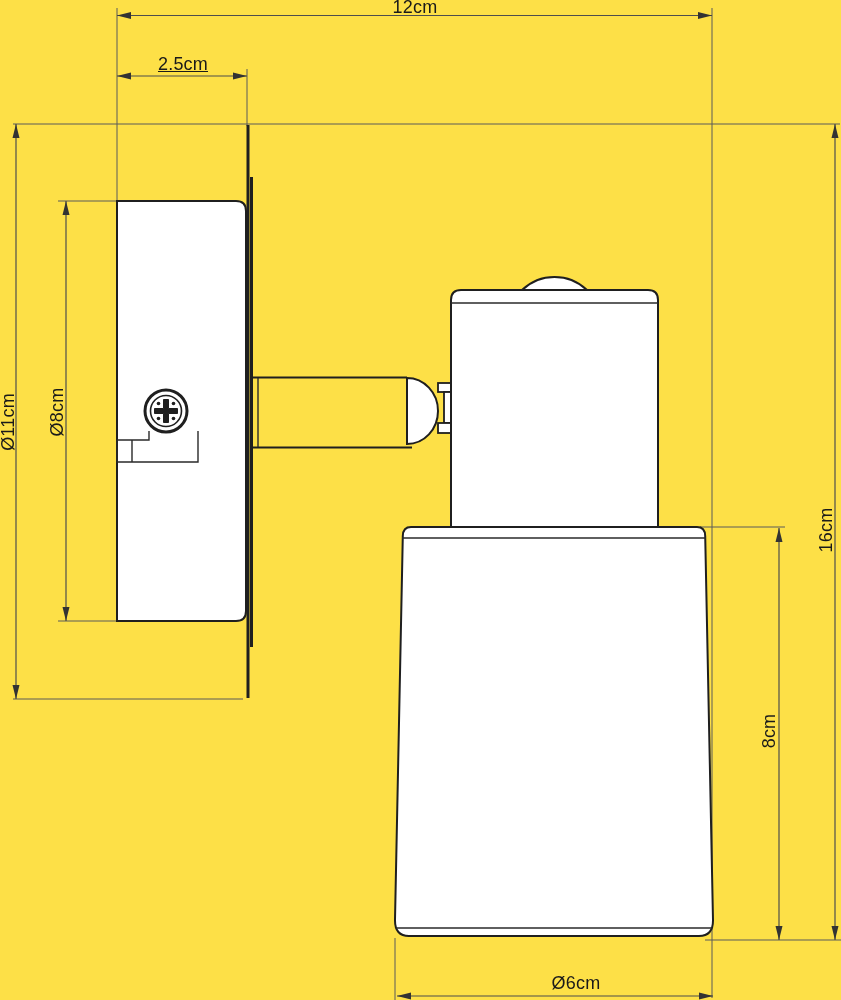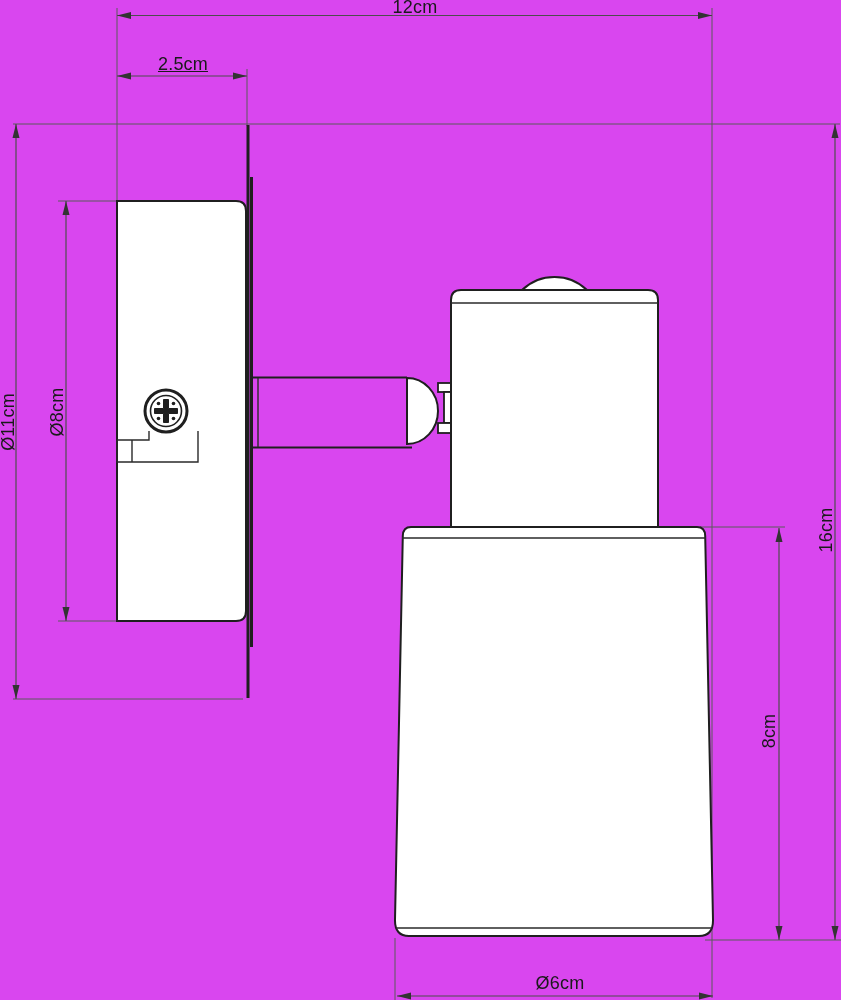--- a/index.html
+++ b/index.html
@@ -1,20 +1,20 @@
 <!DOCTYPE html>
 <html><head>
 <meta charset="utf-8">
 <style>
   html, body { margin: 0; padding: 0; background: #ffffff; }
   #stage {
     position: relative;
     width: 841px;
     height: 1000px;
-    background: #d946ef;
+    background: #fde047;
     overflow: hidden;
     font-family: "Liberation Sans", sans-serif;
   }
   #drawing-svg { position: absolute; left: 0; top: 0; }
   .dim-label {
     position: absolute;
     font-family: "Liberation Sans", sans-serif;
     font-size: 18px;
     line-height: 18px;
     color: #1a1a1a;
@@ -138,14 +138,14 @@
   <span class="dim-label" style="left:153px; top:55px;  width:60px;text-decoration:underline;">2.5cm</span>
 
   <span class="dim-label rot" style="left:-28px; top:413px; width:72px;">Ø11cm</span>
 
   <span class="dim-label rot" style="left:26px;  top:403px; width:62px;">Ø8cm</span>
 
   <span class="dim-label rot" style="left:798px; top:521px; width:56px;">16cm</span>
 
   <span class="dim-label rot" style="left:746px; top:722px; width:46px;">8cm</span>
 
-  <span class="dim-label" style="left:530px; top:974px; width:60px;">Ø6cm</span>
+  <span class="dim-label" style="left:546px; top:974px; width:60px;">Ø6cm</span>
 </div>
 
 </body></html>

